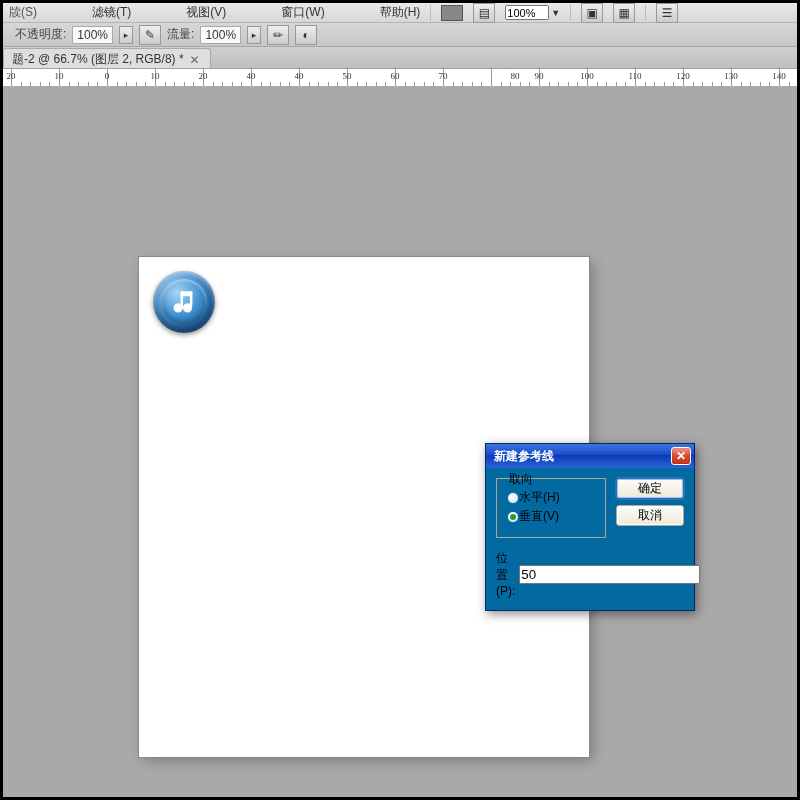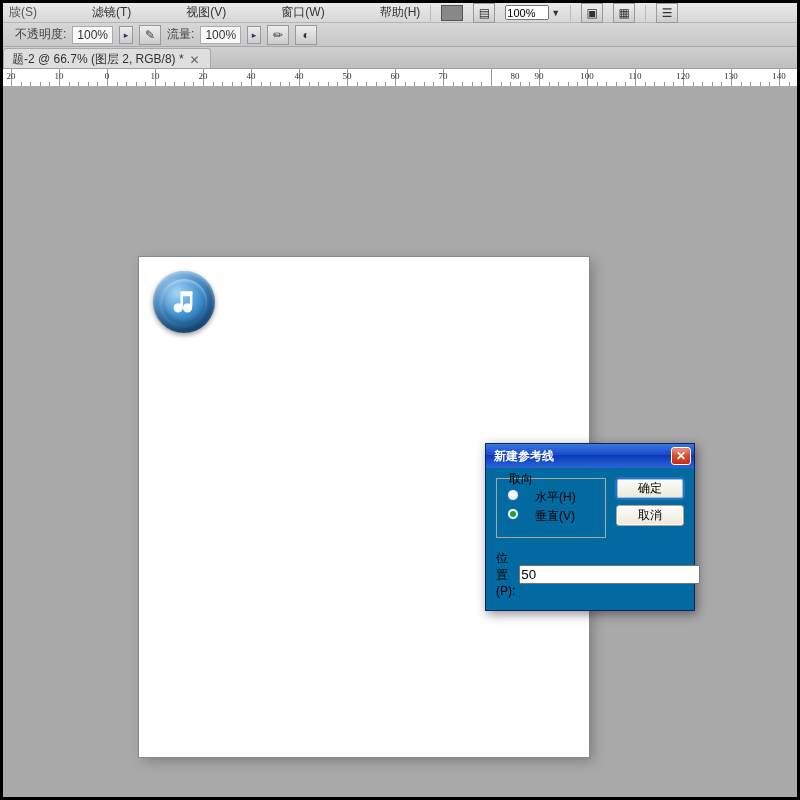--- a/index.html
+++ b/index.html
@@ -132,21 +132,21 @@
   }
   .dlg-body { padding:10px 10px 12px 10px; display:flex; gap:10px; }
   .fieldset {
     border:1px solid #aca899; padding:8px 10px 10px 10px;
     width:112px;
   }
   .fieldset .legend {
     position:relative; top:-16px; left:-2px; background:#ece9d8; padding:0 4px;
     width:fit-content; height:0;
   }
-  .radio-row { display:flex; align-items:flex-start; gap:16px; margin:2px 0; }
+  .radio-row { display:flex; align-items:center; gap:0; margin:2px 0; }
   .radio {
     width:12px; height:12px; border:1px solid #1c6ea4; border-radius:50%;
     background: radial-gradient(circle at 35% 30%, #fff, #cfe6f5);
     display:flex; align-items:center; justify-content:center;
   }
   .radio.checked::after {
     content:""; width:6px; height:6px; border-radius:50%;
     background:#2a9a2a;
   }
   .btn-col { display:flex; flex-direction:column; gap:6px; }

